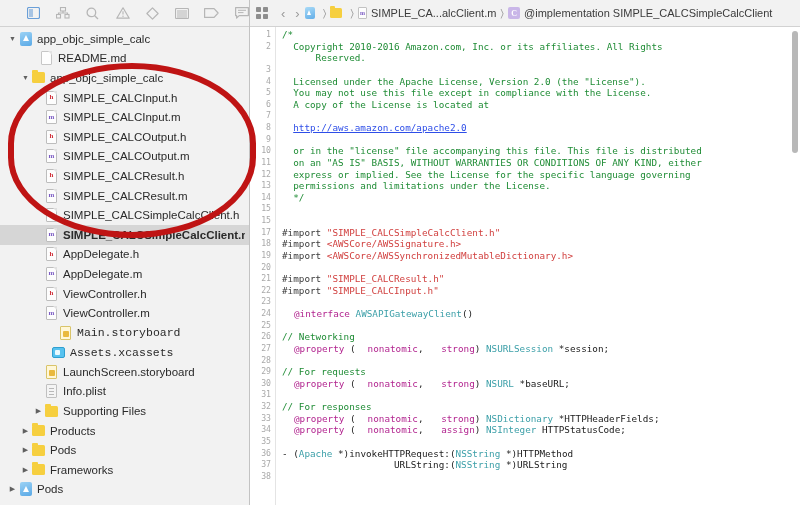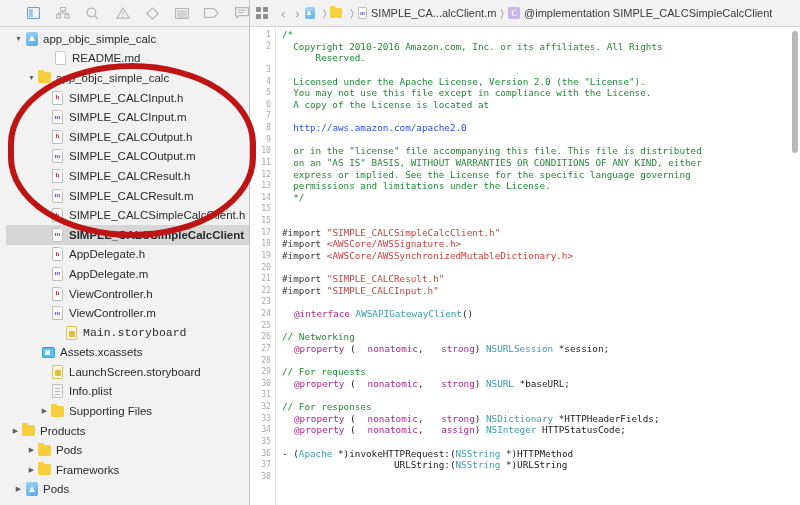--- a/index.html
+++ b/index.html
@@ -39,21 +39,20 @@
     background: #f2f2f2;
     padding-top: 2px;
   }
   .row {
     height: 19.6px;
     display: flex; align-items: center;
     font-size: 11.5px;
     color: #2a2a2a;
     white-space: nowrap;
     padding-right: 4px;
-    margin-left: 6px;
   }
   .row.selected {
     background: #d6d6d6;
     font-weight: bold;
   }
   .tw {
     width: 11px; min-width: 11px;
     display: flex; align-items: center; justify-content: center;
     color: #616161; font-size: 7px;
   }
@@ -199,21 +198,21 @@
     padding-right: 4px;
   }
   #code {
     flex: 1; padding-top: 2px; padding-left: 6px;
     font-family: "DejaVu Sans Mono", monospace;
     font-size: 9.3px;
     overflow: hidden;
   }
   .cl { height: 11.63px; line-height: 11.63px; white-space: pre; }
   .c-com  { color: #1f8c35; }
-  .c-link { color: #2e4ee8; }
+  .c-link { color: #2e4ee8; text-decoration: underline; }
   .c-pre  { color: #3b3b3b; }
   .c-str  { color: #d1403f; }
   .c-kw   { color: #b2248f; margin-left: 12px; }
   .c-type { color: #3b9fa8; }
   .c-plain{ color: #1a1a1a; }
 
   #vscroll {
     position: absolute; right: 2px; top: 4px;
     width: 6px; height: 122px;
     background: #b8b8b8; border-radius: 3px;
@@ -290,21 +289,21 @@
     </div>
 
     <div id="nav-scroll">
         <div class="row" style="padding-left: 7px;">
           <span class="tw">▼</span>
           <span class="ico">
             <span class="ico-proj"></span>
           </span>
           <span class="lbl">app_objc_simple_calc</span>
         </div>
-        <div class="row" style="padding-left: 36px;">
+        <div class="row" style="padding-left: 28px;">
           <span class="tw blank"></span>
           <span class="ico">
             <span class="doc-plain"></span>
           </span>
           <span class="lbl">README.md</span>
         </div>
         <div class="row" style="padding-left: 20px;">
           <span class="tw">▼</span>
           <span class="ico">
             <span class="ico-folder"></span>
@@ -395,21 +394,21 @@
           </span>
           <span class="lbl">ViewController.m</span>
         </div>
         <div class="row" style="padding-left: 47px; font-family: Liberation Mono, monospace;">
           <span class="tw blank"></span>
           <span class="ico">
             <span class="doc-story"></span>
           </span>
           <span class="lbl">Main.storyboard</span>
         </div>
-        <div class="row" style="padding-left: 24px;">
+        <div class="row" style="padding-left: 40px; font-family: Liberation Mono, monospace;">
           <span class="tw blank"></span>
           <span class="ico">
             <span class="ico-assets"></span>
           </span>
           <span class="lbl">Assets.xcassets</span>
         </div>
         <div class="row" style="padding-left: 33px;">
           <span class="tw blank"></span>
           <span class="ico">
             <span class="doc-story"></span>
@@ -423,21 +422,21 @@
           </span>
           <span class="lbl">Info.plist</span>
         </div>
         <div class="row" style="padding-left: 33px;">
           <span class="tw">▶</span>
           <span class="ico">
             <span class="ico-folder"></span>
           </span>
           <span class="lbl">Supporting Files</span>
         </div>
-        <div class="row" style="padding-left: 4px;">
+        <div class="row" style="padding-left: 20px;">
           <span class="tw">▶</span>
           <span class="ico">
             <span class="ico-folder"></span>
           </span>
           <span class="lbl">Products</span>
         </div>
         <div class="row" style="padding-left: 20px;">
           <span class="tw">▶</span>
           <span class="ico">
             <span class="ico-folder"></span>

